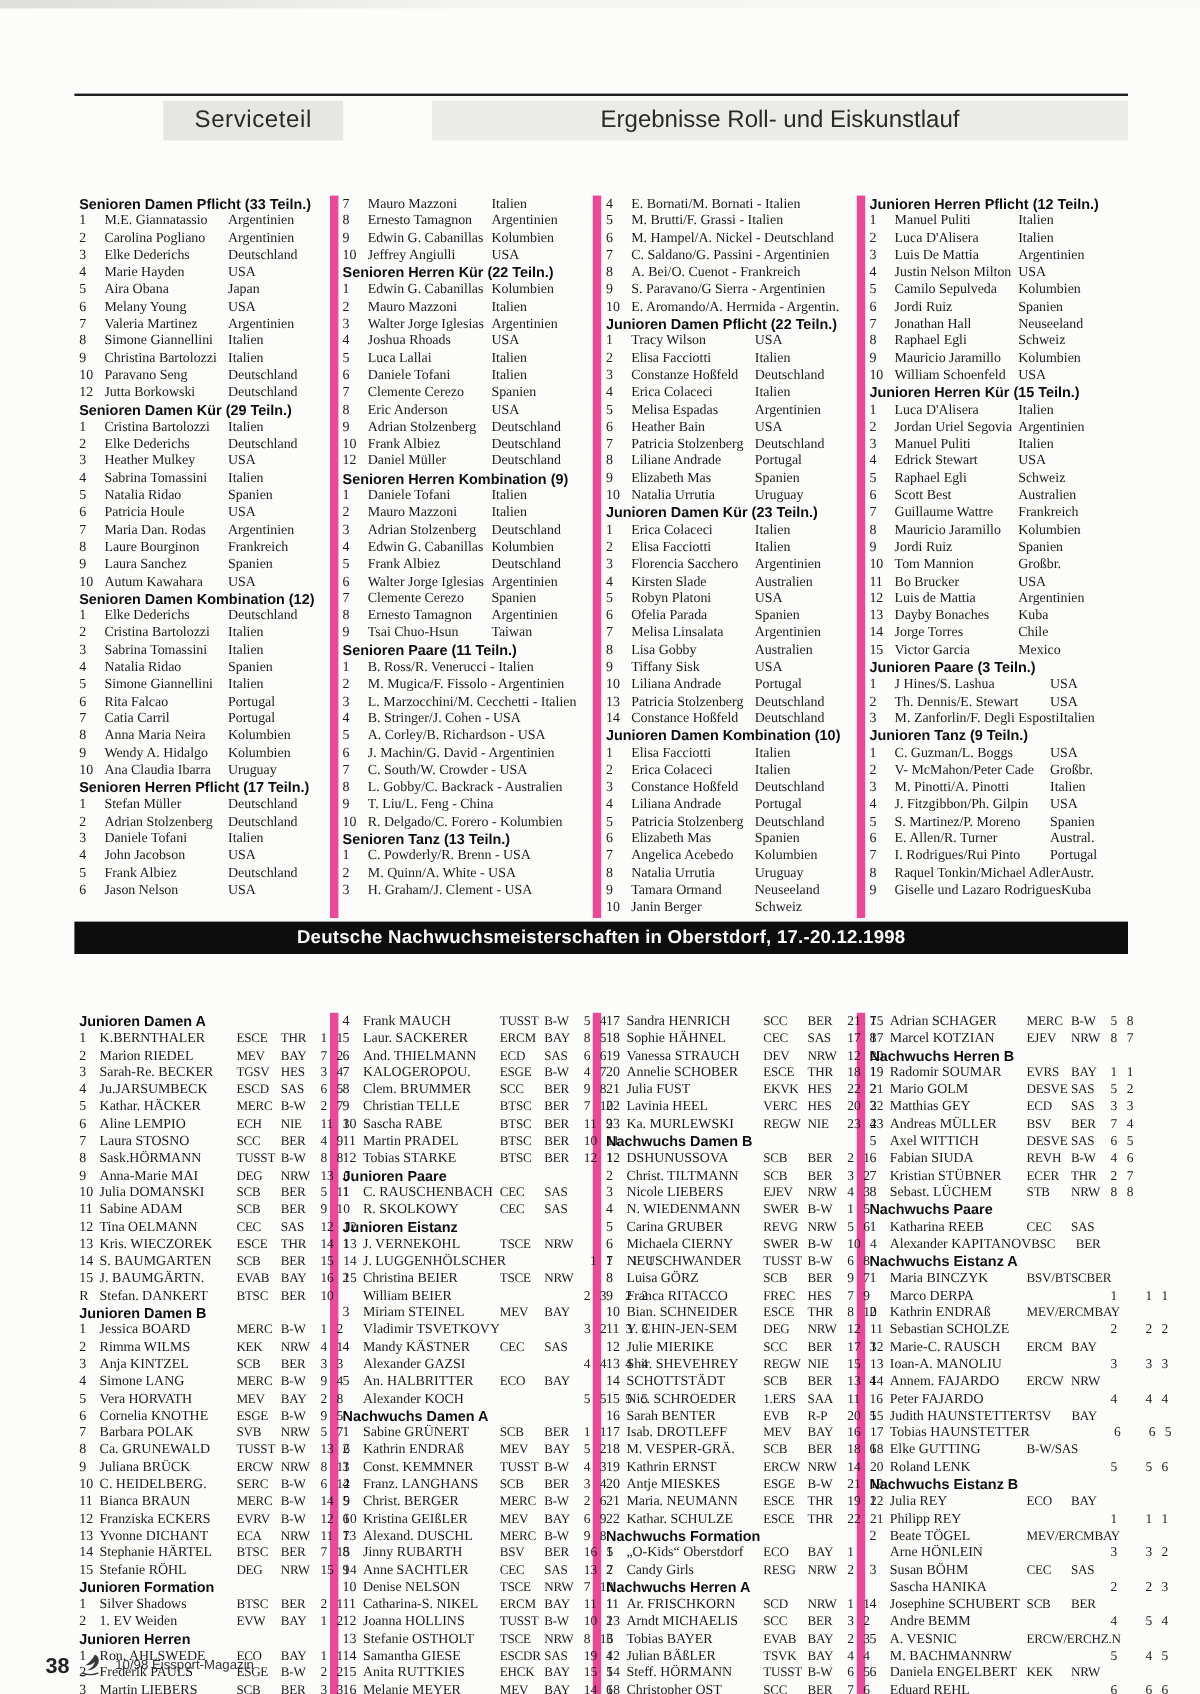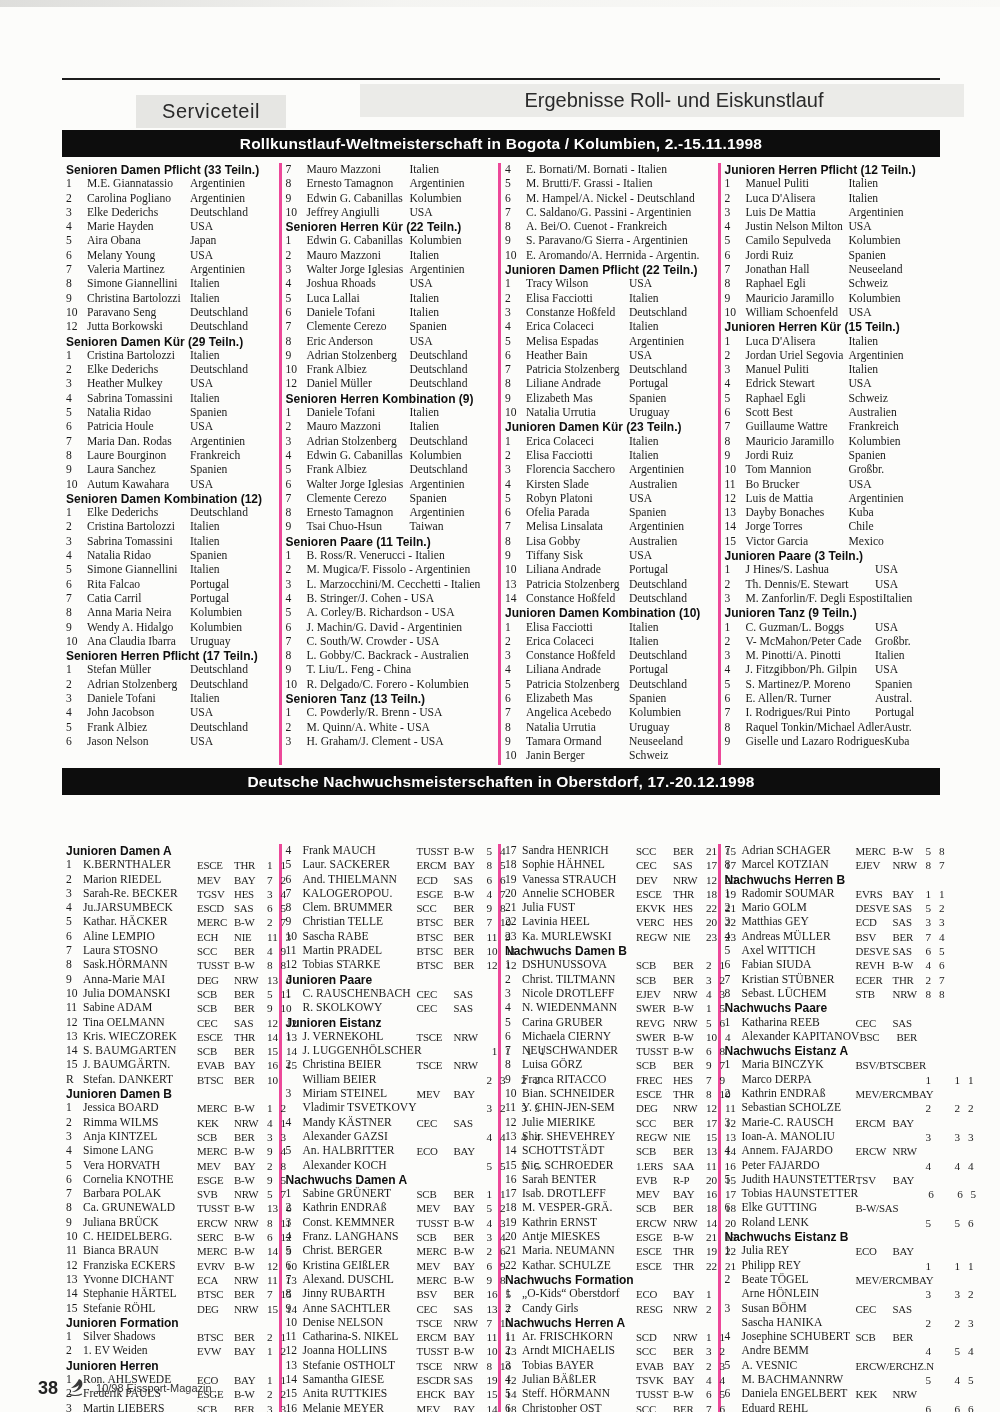--- a/index.html
+++ b/index.html
@@ -1,36 +1,36 @@
 <!DOCTYPE html>
 <html><head>
 <meta charset="utf-8">
 <style>
   html,body{margin:0;padding:0;background:#9a9a9a;}
   .page{position:relative;width:1000px;height:1412px;background:#fcfcfa;margin:0 auto;
         font-family:"Liberation Serif",serif;color:#1b1b1b;overflow:hidden;}
   .scan-edge{position:absolute;top:0;left:0;width:100%;height:7px;
              background:linear-gradient(90deg,#c9c9c6,#efefec 40%,#f7f7f4);opacity:.6;}
   .hdr-rule{position:absolute;top:78px;left:62px;width:878px;height:2px;background:#1d1d1d;}
-  .svc-box{position:absolute;top:95px;left:136px;width:150px;height:33px;background:#e6e6e3;
+  .svc-box{position:absolute;top:84px;left:136px;width:150px;height:33px;background:#e6e6e3;
            font-family:"Liberation Sans",sans-serif;font-size:20px;color:#2a2a2a;
            display:flex;align-items:center;justify-content:center;letter-spacing:.5px;}
   .hdr-band{position:absolute;top:84px;left:360px;width:580px;height:33px;background:#ebebe8;
             font-family:"Liberation Sans",sans-serif;font-size:20px;color:#2a2a2a;
-            display:flex;align-items:center;justify-content:center;padding-left:24px;}
+            display:flex;align-items:center;justify-content:center;}
   .banner{position:absolute;left:62px;width:878px;height:27px;background:#0d0d0d;color:#fff;
           font-family:"Liberation Sans",sans-serif;font-weight:bold;font-size:15.5px;
           display:flex;align-items:center;justify-content:center;letter-spacing:.2px;}
   #banner-1{top:130px;}
   #banner-2{top:768px;}
   .cols{position:absolute;left:62px;width:878px;display:grid;
         grid-template-columns:1fr 1fr 1fr 1fr;column-gap:0;}
   #cols-1{top:163px;height:602px;}
   #cols-2{top:844px;height:578px;}
-  .col{padding:0 3px 0 4px;border-right:3px solid #ec4899;min-width:0;}
+  .col{padding:0 3px 0 4px;border-right:7px solid #ec4899;min-width:0;}
   .col:last-child{border-right:none;}
   .bh{font-family:"Liberation Sans",sans-serif;font-weight:bold;font-size:12px;
       line-height:14.3px;white-space:nowrap;color:#0f0f0f;}
   .row{display:flex;line-height:14.3px;font-size:11.6px;white-space:nowrap;}
   
   .rk{flex:0 0 21px;}
   .nm{flex:0 0 103px;overflow:visible;}
   .ct{flex:1;}
   .row.inline .nm{flex:1;}
   .row.pairR .nm{flex:1;}
@@ -50,21 +50,20 @@
 </style>
 </head>
 <body>
 
 <div class="page">
   <div class="scan-edge"></div>
   <div class="hdr-rule"></div>
   <div class="svc-box">Serviceteil</div>
   <div class="hdr-band">Ergebnisse Roll- und Eiskunstlauf</div>
 
-  <div class="banner" id="banner-1">Rollkunstlauf-Weltmeisterschaft in Bogota / Kolumbien, 2.-15.11.1998</div>
   <div class="cols" id="cols-1">
       <div class="col">
         <div class="bh">Senioren Damen Pflicht (33 Teiln.)</div>
         <div class="row">
           <span class="rk">1</span>
           <span class="nm">M.E. Giannatassio</span>
           <span class="ct">Argentinien</span>
         </div>
         <div class="row">
           <span class="rk">2</span>
@@ -1418,21 +1417,21 @@
         </div>
         <div class="row">
           <span class="rk2">2</span>
           <span class="nm2">Christ. TILTMANN</span>
           <span class="cl">SCB</span>
           <span class="rg">BER</span>
           <span class="sc">3 2</span>
         </div>
         <div class="row">
           <span class="rk2">3</span>
-          <span class="nm2">Nicole DROTLEFF</span>
+          <span class="nm2">Nicole LIEBERS</span>
           <span class="cl">EJEV</span>
           <span class="rg">NRW</span>
           <span class="sc">4 3</span>
         </div>
         <div class="row">
           <span class="rk2">4</span>
           <span class="nm2">N. WIEDENMANN</span>
           <span class="cl">SWER</span>
           <span class="rg">B-W</span>
           <span class="sc">1 5</span>

